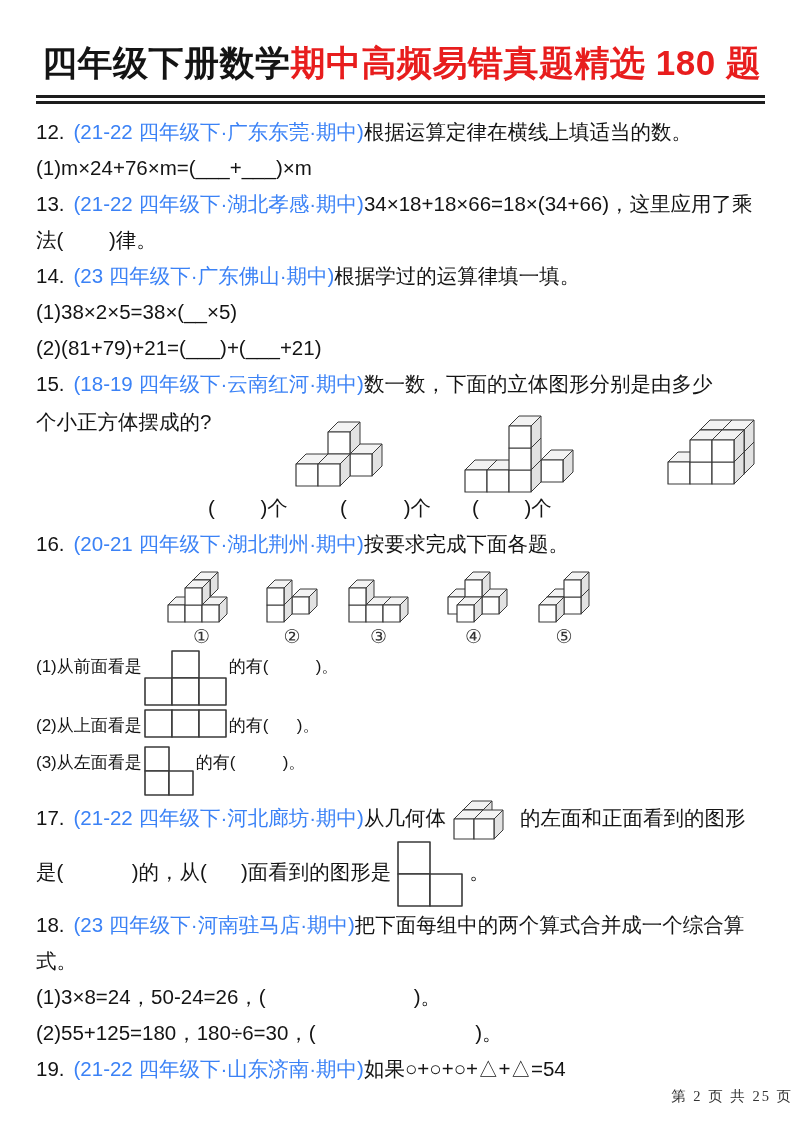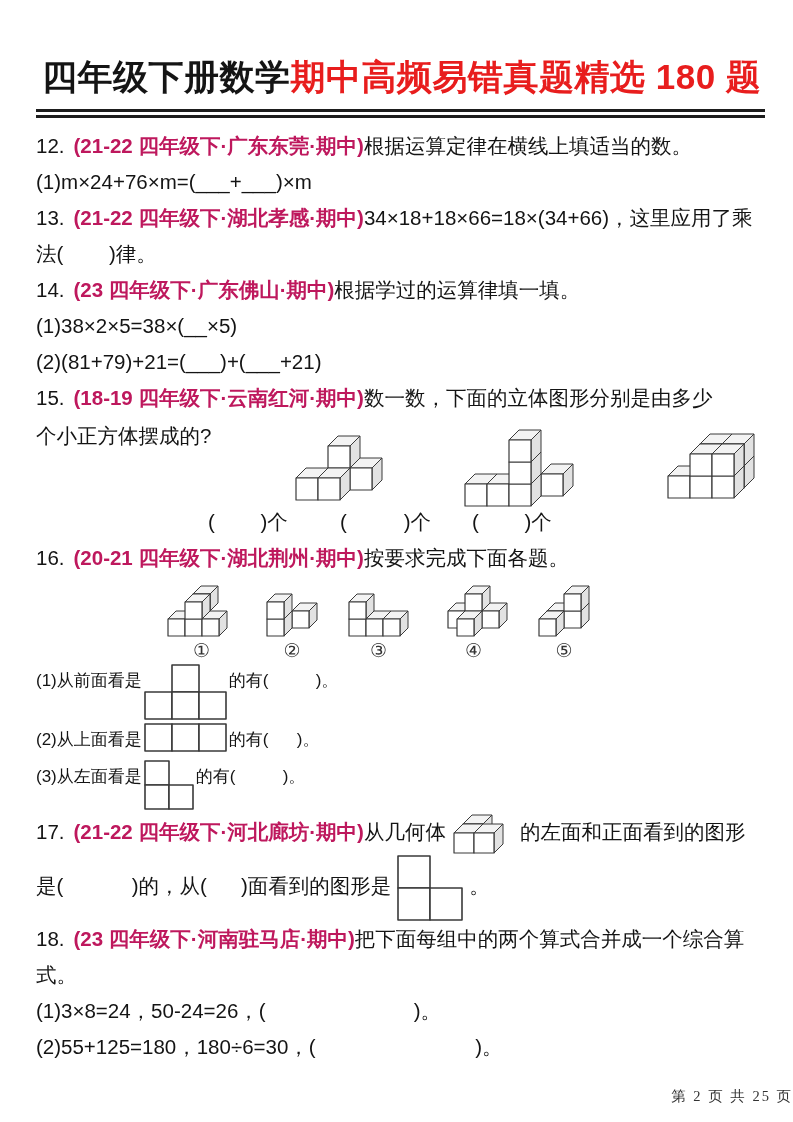--- a/index.html
+++ b/index.html
@@ -1,26 +1,26 @@
 <!DOCTYPE html>
 <html><head>
 <meta charset="utf-8">
 <style>
   html,body{margin:0;padding:0;}
   body{width:793px;height:1122px;background:#ffffff;position:relative;overflow:hidden;
        font-family:"Liberation Sans",sans-serif;color:#141414;}
   .page{padding:34px 28px 0 36px;}
   [data-bind]{white-space:pre-wrap;}
-  .title{font-size:35px;font-weight:bold;white-space:nowrap;margin:20px 0 0 6px;letter-spacing:0.5px;}
+  .title{font-size:35px;font-weight:bold;white-space:nowrap;margin:6px 0 0 6px;letter-spacing:0.5px;}
   .title .t-red{color:#e81d1d;}
   .rule{height:3px;border-top:3px solid #1d1d1d;border-bottom:3px solid #1d1d1d;margin-top:8px;}
   .line{font-size:20.5px;line-height:36px;margin:0;}
   .first{margin-top:10px;}
   .num{margin-right:9px;}
-  .src{color:#be185d;font-weight:bold;}
+  .src{color:#3b82f6;font-weight:normal;}
   .figrow15{display:flex;align-items:flex-start;margin:2px 0 0 0;gap:39px;}
   .fig{display:inline-block;}
   .fig svg{display:block;}
   .f15a{margin:16px 0 0 44px;}
   .f15b{margin:0 0 0 40px;}
   .f15c{margin:14px 0 0 52px;}
   .counts{display:flex;margin:-4px 0 0 172px;font-size:20.5px;line-height:36px;}
   .counts span{display:inline-block;}
   .c1{width:132px;} .c2{width:132px;} .c3{width:120px;}
   .figrow16{display:flex;align-items:flex-end;gap:28px;margin:8px 0 2px 130px;}
@@ -274,16 +274,17 @@
         </svg></span><span data-bind="q17.t2">的左面和正面看到的图形是(            )的，从(      )面看到的图形是</span><span class="fig inlinefig"><svg width="66" height="66">
           <polygon points="1,1 33,1 33,33 1,33" fill="#ffffff" stroke="#3a3a3a" stroke-width="1.6" stroke-linejoin="round"></polygon>
           <polygon points="1,33 33,33 33,65 1,65" fill="#ffffff" stroke="#3a3a3a" stroke-width="1.6" stroke-linejoin="round"></polygon>
           <polygon points="33,33 65,33 65,65 33,65" fill="#ffffff" stroke="#3a3a3a" stroke-width="1.6" stroke-linejoin="round"></polygon>
         </svg></span><span data-bind="q17.t3">。</span></p>
 
   <p class="line"><span class="num" data-bind="q18.num">18.</span><span class="src" data-bind="q18.src">(23 四年级下·河南驻马店·期中)</span><span data-bind="q18.text">把下面每组中的两个算式合并成一个综合算式。</span></p>
   <p class="line" data-bind="q18.sub1">(1)3×8=24，50-24=26，(                          )。</p>
   <p class="line" data-bind="q18.sub2">(2)55+125=180，180÷6=30，(                            )。</p>
 
+  <p class="line"><span class="num" data-bind="q19.num">19.</span><span class="src" data-bind="q19.src">(21-22 四年级下·山东济南·期中)</span><span data-bind="q19.text">如果○+○+○+△+△=54</span></p>
 
 </div>
 
 <div class="footer" data-bind="footer">第 2 页 共 25 页</div>
 
 </body></html>

